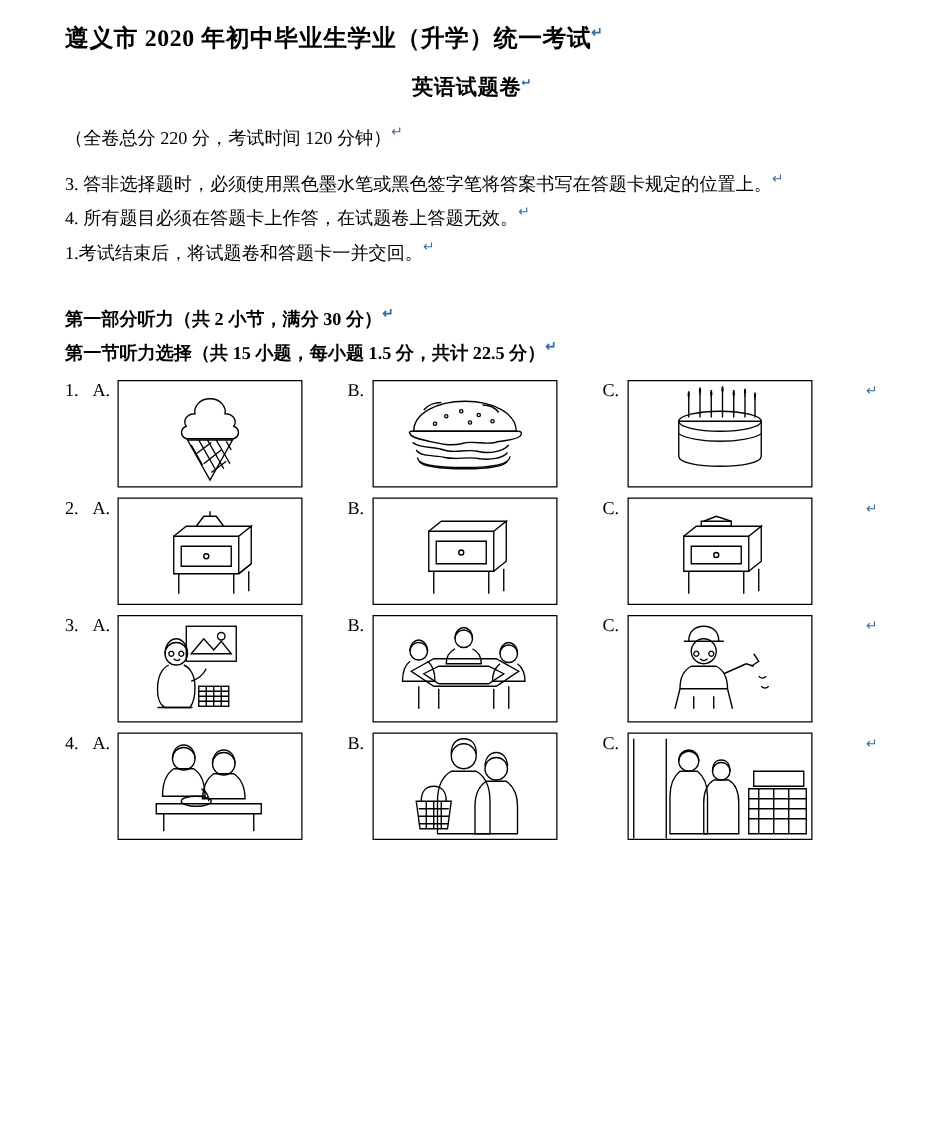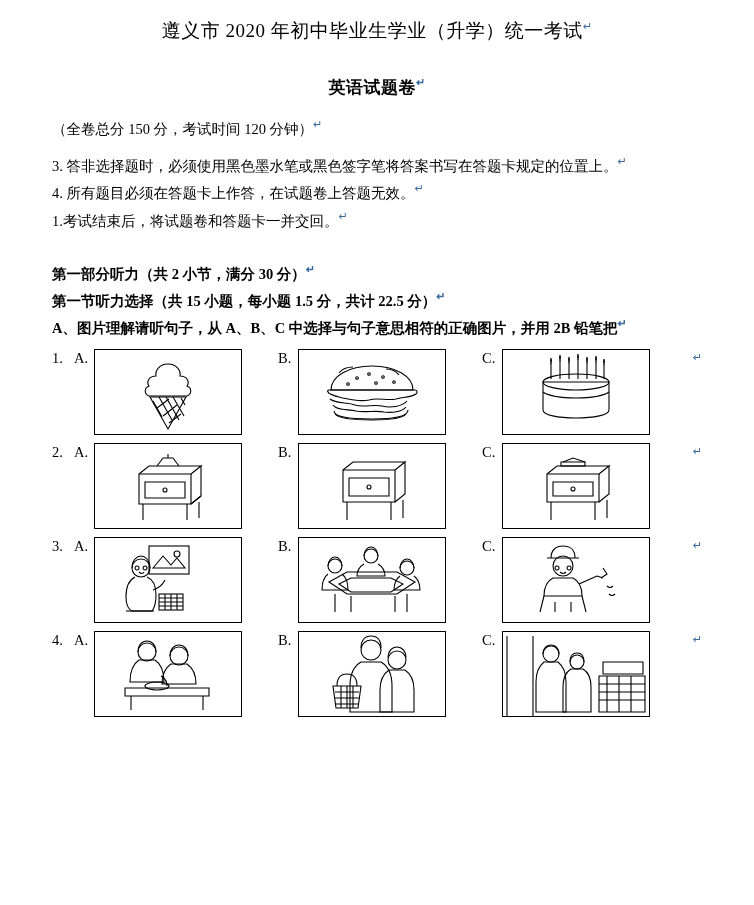--- a/index.html
+++ b/index.html
@@ -19,32 +19,31 @@
     width: 754px;
     height: 905px;
     padding: 0;
     box-sizing: border-box;
   }
   .inner {
     padding: 14px 52px 0 52px;
   }
   h1.title {
     font-family: "Liberation Serif", serif;
-    font-weight: normal;
+    font-weight: bold;
     font-size: 19px;
-    text-align: center;
     margin: 4px 0 0 0;
     letter-spacing: 0.5px;
   }
   h2.subtitle {
-    font-family: Liberation Serif, serif;
+    font-family: Liberation Mono, monospace;
     font-weight: bold;
     font-size: 17px;
     text-align: center;
-    margin: 32px 0 0 0;
+    margin: 14px 0 0 0;
     letter-spacing: 0.5px;
   }
   .pmark {
     color: #3a6b9e;
     font-size: 11px;
     vertical-align: super;
   }
   p.line {
     font-size: 14.5px;
     line-height: 1.75;
@@ -111,21 +110,21 @@
       <span>遵义市 2020 年初中毕业生学业（升学）统一考试</span><span class="pmark">↵</span>
     </h1>
 
     <h2 class="subtitle">
       <span>英语试题卷</span><span class="pmark">↵</span>
     </h2>
 
     <div class="spacer-md"></div>
 
     <p class="line">
-      <span>（全卷总分 150 分，考试时间 120 分钟）</span><span class="pmark">↵</span>
+      <span>（全卷总分 220 分，考试时间 120 分钟）</span><span class="pmark">↵</span>
     </p>
 
     <div class="spacer-sm"></div>
 
 
 
 
     <p class="line">
       <span>3. 答非选择题时，必须使用黑色墨水笔或黑色签字笔将答案书写在答题卡规定的位置上。</span><span class="pmark">↵</span>
     </p>
@@ -141,23 +140,20 @@
     <div class="spacer-lg"></div>
 
     <p class="line bold">
       <span>第一部分听力（共 2 小节，满分 30 分）</span><span class="pmark">↵</span>
     </p>
 
     <p class="line bold">
       <span>第一节听力选择（共 15 小题，每小题 1.5 分，共计 22.5 分）</span><span class="pmark">↵</span>
     </p>
 
-    <p class="line bold">
-      <span>A、图片理解请听句子，从 A、B、C 中选择与句子意思相符的正确图片，并用 2B 铅笔把</span><span class="pmark">↵</span>
-    </p>
 
 
     <div class="qrow">
       <div class="qnum">1.</div>
 
       <div class="opt">
         <div class="optlabel">A.</div>
         <div class="picbox">
           <svg width="146" height="84" viewBox="0 0 146 84">
             <g fill="none" stroke="#000" stroke-width="1.1">

